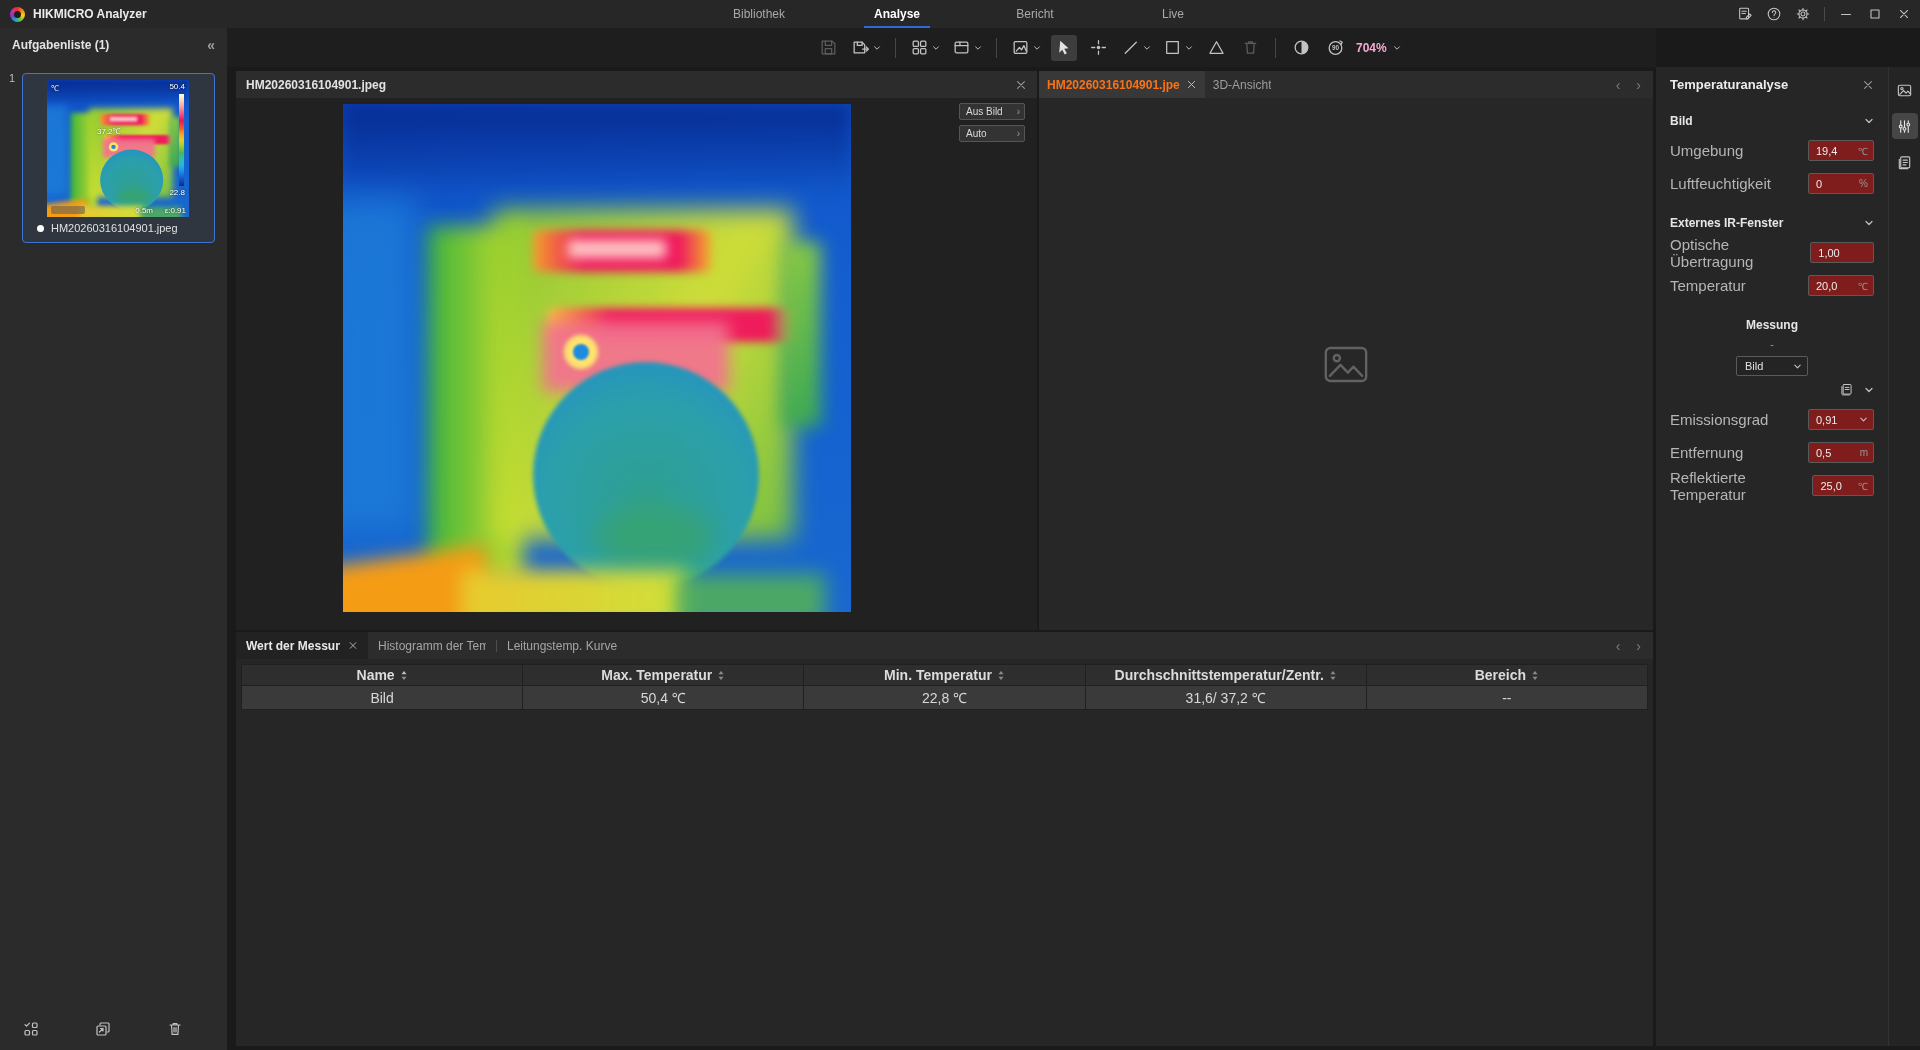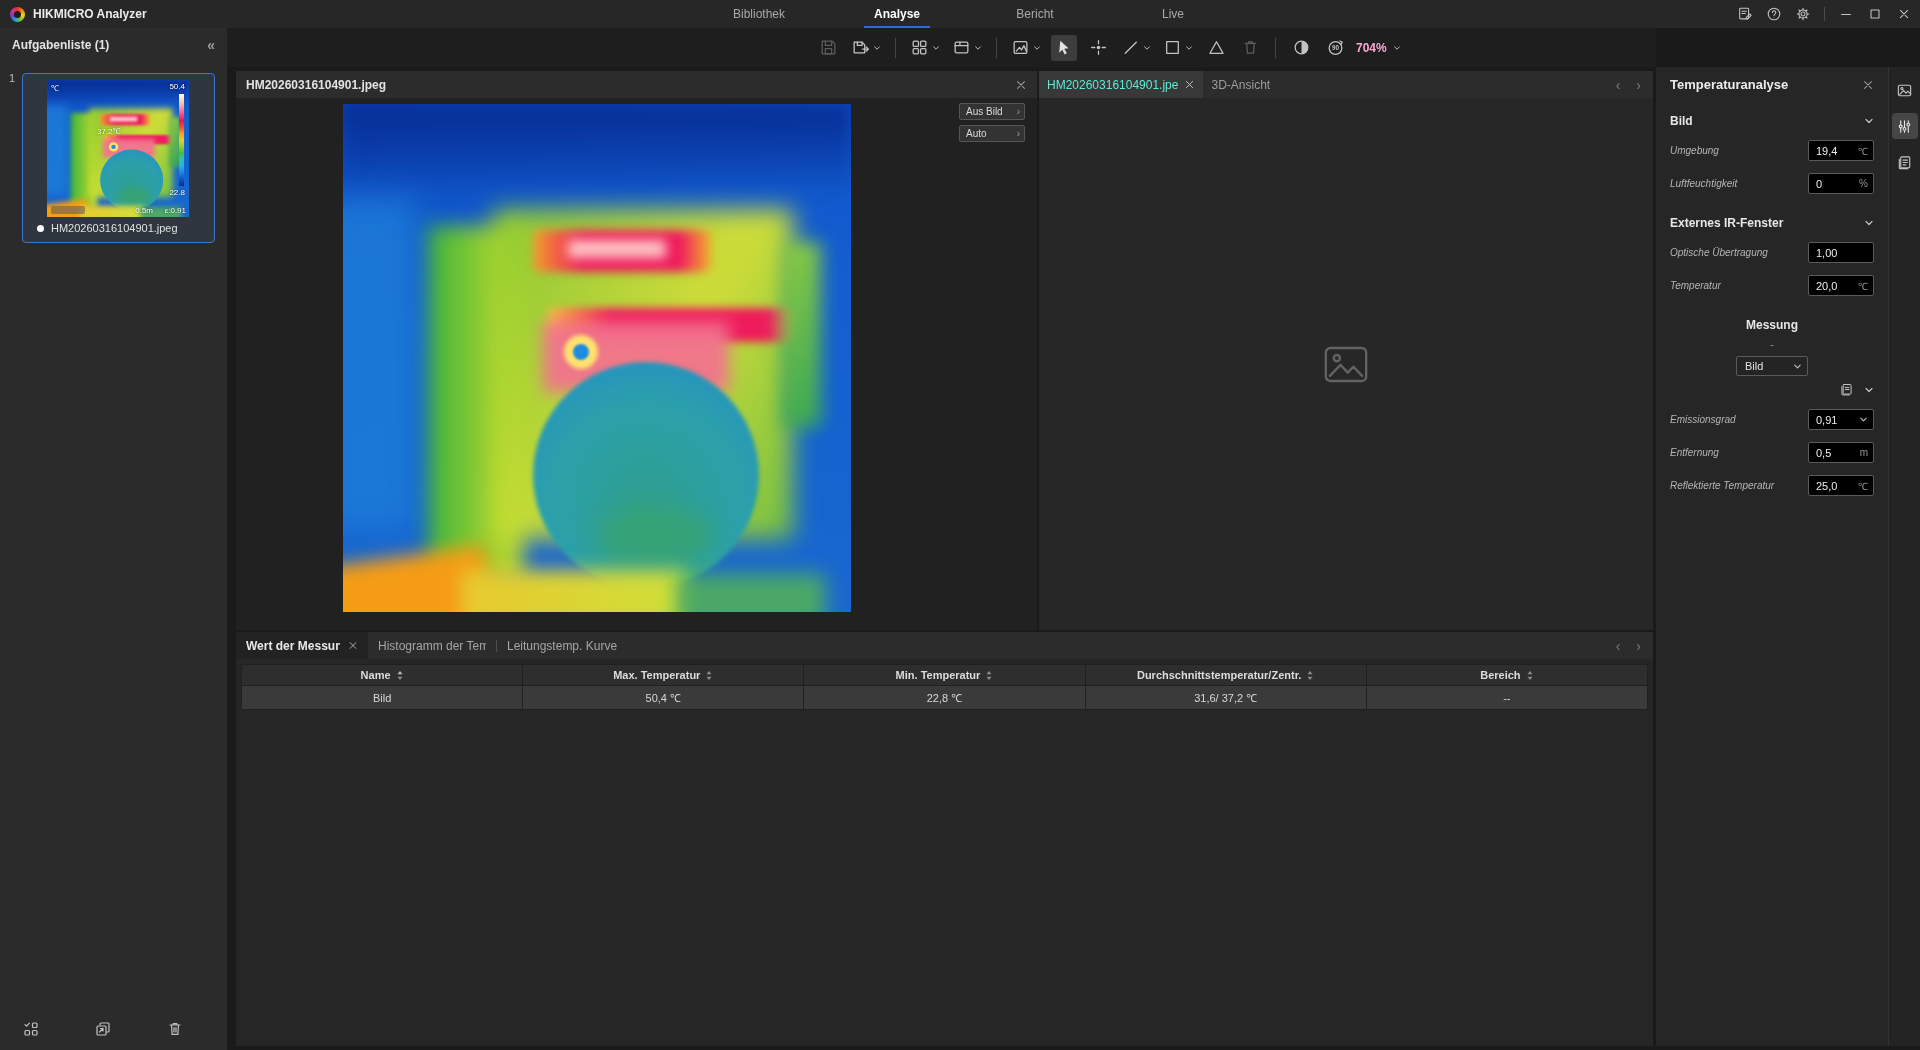--- a/index.html
+++ b/index.html
@@ -98,49 +98,49 @@
   .sb-max { position:absolute; top:0; right:4px; }
   .sb-min { position:absolute; top:432px; right:4px; }
   .sb-bar { position:absolute; top:19px; right:6px; width:9px; height:406px;
     background:linear-gradient(to bottom,#fffef2 0%,#fbd9ae 7%,#f6a0a0 14%,#ee3f72 24%,#e8175d 29%,#f05a2d 37%,#f59d20 43%,#e3cf2a 50%,#9ccb33 57%,#4db848 64%,#2dc2a8 70%,#29b6dd 77%,#2196e8 83%,#1565d2 90%,#0a2a8a 100%); }
   .sb-ticks { position:absolute; top:19px; right:15px; width:4px; height:406px;
     background:repeating-linear-gradient(to bottom,#c9c9c9 0 1.5px,transparent 1.5px 14.5px); }
   .sb-tick-label { position:absolute; right:22px; transform:translateY(-50%); }
 
   
   .sec-tab { height:27px; display:flex; align-items:center; padding:0 8px; gap:6px; font-size:12px; color:#9d9d9d; cursor:pointer; }
-  .sec-tab.active { background:#383838; color:#5eead4; font-weight:normal; max-width:170px; }
+  .sec-tab.active { background:#383838; color:#f97316; font-weight:bold; max-width:170px; }
   .sec-tab .lbl { overflow:hidden; white-space:nowrap; max-width:138px; }
   .tab-arrows { margin-left:auto; display:flex; gap:16px; padding-right:12px; color:#7d7d7d; font-size:14px; }
   .sec-content { position:absolute; left:0; top:27px; right:0; bottom:0; background:#272727;
     display:flex; align-items:center; justify-content:center; }
 
   
   .bp-tab { height:27px; display:flex; align-items:center; gap:8px; padding:0 10px; font-size:12px; color:#a5a5a5; cursor:pointer; }
   .bp-tab.active { background:#222222; color:#e8e8e8; font-weight:bold; }
   .bp-tab .lbl { overflow:hidden; white-space:nowrap; }
   .bp-sep { width:1px; height:12px; background:#4e4e4e; }
-  .meas-table { position:absolute; left:5px; top:32px; width:1407px; border-collapse:collapse; table-layout:fixed; font-size:11px; }
+  .meas-table { position:absolute; left:5px; top:32px; width:1407px; border-collapse:collapse; table-layout:fixed; font-size:14px; }
   .meas-table th { height:21px; background:#2e2e2e; color:#dcdcdc; font-weight:bold; text-align:center;
     border:1px solid #202020; }
   .meas-table td { height:24px; background:#3a3a3a; color:#d8d8d8; text-align:center; border:1px solid #202020; }
   .th-inner { display:inline-flex; align-items:center; gap:5px; }
 
   
   .right-sidebar { position:absolute; right:0; top:28px; width:264px; bottom:0; background:#1a1a1a; }
   .analysis-panel { position:absolute; left:0; top:39px; width:232px; bottom:4px; background:#262626; padding:0 14px; }
   .ap-header { display:flex; align-items:center; margin-top:10px; }
   .ap-title { font-size:13px; font-weight:bold; color:#ececec; }
   .section-head { display:flex; align-items:center; margin-top:22px; }
   .section-title { font-size:12px; font-weight:bold; color:#e6e6e6; }
   .sec-chev { margin-left:auto; }
   .field-row { display:flex; align-items:center; margin-top:12px; height:21px; }
-  .field-label { font-size:10px; color:#b5b5b5;font-style:italic; }
+  .field-label { font-size:15px; color:#b5b5b5; }
   .field-input { margin-left:auto; width:66px; height:21px; border:1px solid #5a5a5a; border-radius:2px;
-    display:flex; align-items:center; padding:0 5px 0 7px; font-size:11px; color:#ececec; background:#000000; cursor:text; }
+    display:flex; align-items:center; padding:0 5px 0 7px; font-size:11px; color:#ececec; background:#7f1d1d; cursor:text; }
   .field-unit { margin-left:auto; color:#969696; font-size:10px; }
   .messung-head { display:flex; align-items:center; margin-top:22px; gap:6px;flex-direction:column; }
   .mini-select { width:72px; height:20px; border:1px solid #5a5a5a; border-radius:2px; background:#242424;
     display:flex; align-items:center; padding:0 5px 0 8px; font-size:11px; color:#e2e2e2; cursor:pointer; }
   .mini-select .chev { margin-left:auto; }
   .mh-icons { margin-left:auto; display:flex; align-items:center; gap:10px; }
 
   .tool-strip { position:absolute; right:0; top:39px; width:32px; bottom:4px; background:#242424; border-left:1px solid #323232;
     display:flex; flex-direction:column; align-items:center; padding-top:10px; gap:10px; }
   .strip-btn { width:26px; height:26px; display:flex; align-items:center; justify-content:center; border-radius:4px; cursor:pointer; }

